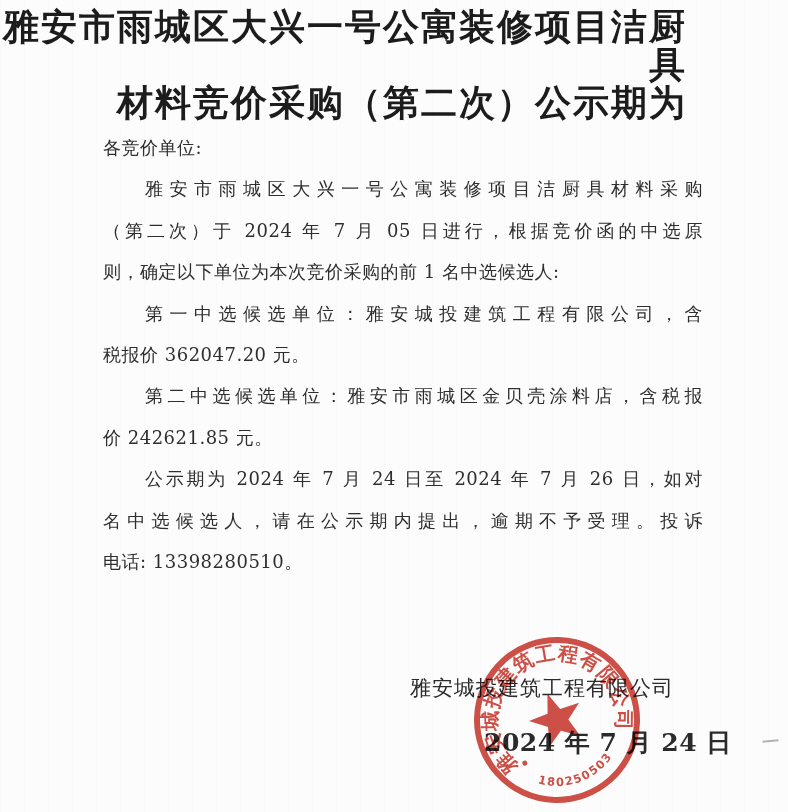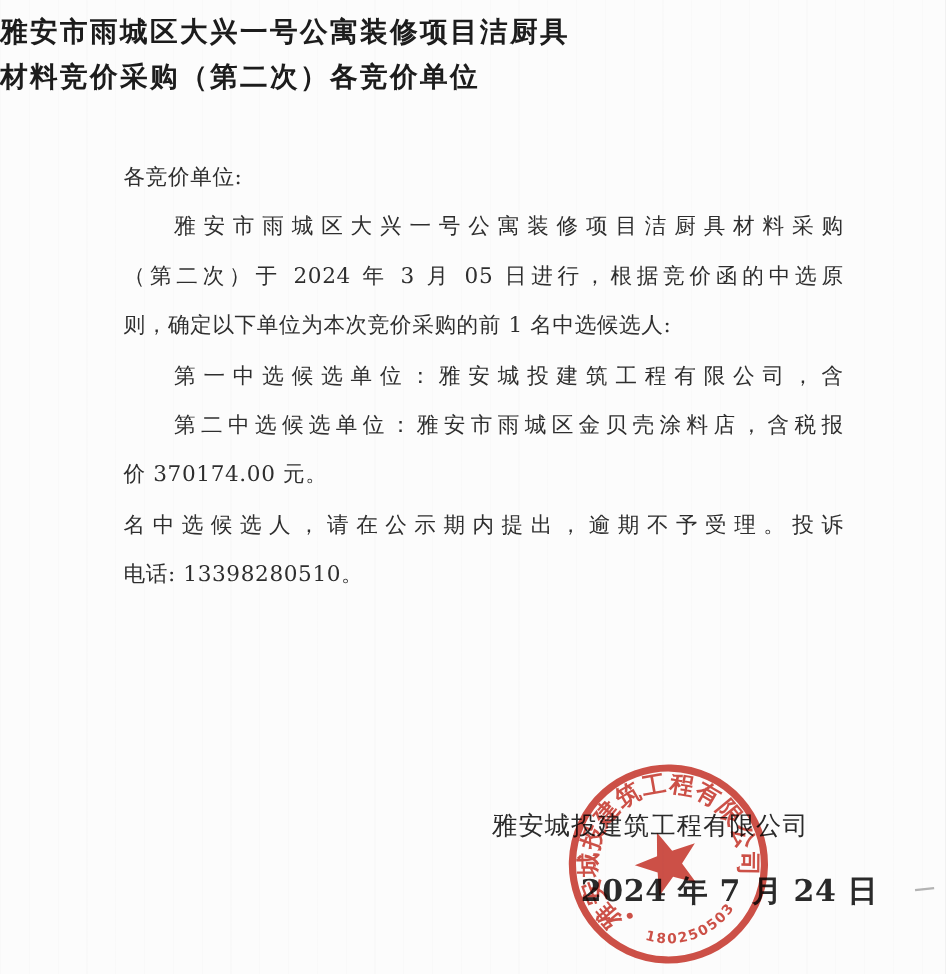--- a/index.html
+++ b/index.html
@@ -20,23 +20,23 @@
     overflow: hidden;
     font-family: "DejaVu Serif", "Liberation Serif", serif;
     color: #2e2e2e;
   }
   .title {
     position: absolute;
     top: 8px;
     left: 0;
     width: 687px;
     margin: 0;
-    text-align: left;
+    text-align: right;
     font-family: "DejaVu Sans", "Liberation Sans", sans-serif;
-    font-size: 23px;
+    font-size: 36px;
     font-weight: 700;
     color: #1c1c1c;
     letter-spacing: 2px;
     line-height: 38px;
   }
   .title .title-line { display: block; }
   .body-block {
     position: absolute;
     left: 103px;
     top: 127px;
@@ -103,31 +103,33 @@
     opacity: 0.55;
   }
 </style>
 </head>
 <body>
 
 <div class="page">
 
   <h1 class="title">
     <span class="title-line">雅安市雨城区大兴一号公寓装修项目洁厨具</span>
-    <span class="title-line">材料竞价采购（第二次）各竞价单位</span>
+    <span class="title-line">材料竞价采购（第二次）公示期为</span>
   </h1>
 
   <div class="body-block">
     <div class="line">各竞价单位:</div>
     <div class="line indent fill">雅安市雨城区大兴一号公寓装修项目洁厨具材料采购</div>
-    <div class="line fill">（第二次）于 2024 年 3 月 05 日进行，根据竞价函的中选原</div>
+    <div class="line fill">（第二次）于 2024 年 7 月 05 日进行，根据竞价函的中选原</div>
     <div class="line">则，确定以下单位为本次竞价采购的前 1 名中选候选人:</div>
     <div class="line indent fill">第一中选候选单位：雅安城投建筑工程有限公司，含</div>
+    <div class="line">税报价 362047.20 元。</div>
     <div class="line indent fill">第二中选候选单位：雅安市雨城区金贝壳涂料店，含税报</div>
-    <div class="line">价 370174.00 元。</div>
+    <div class="line">价 242621.85 元。</div>
+    <div class="line indent fill">公示期为 2024 年 7 月 24 日至 2024 年 7 月 26 日，如对</div>
     <div class="line fill">名中选候选人，请在公示期内提出，逾期不予受理。投诉</div>
     <div class="line">电话: 13398280510。</div>
   </div>
 
   <div class="signature-company">雅安城投建筑工程有限公司</div>
   <div class="signature-date">2024 年 7 月 24 日</div>
 
   <svg class="seal" width="194" height="194" viewBox="-97 -97 194 194" aria-hidden="true">
     <g transform="rotate(-20)">
       <circle r="80" fill="none" stroke="#c9392e" stroke-width="6"></circle>

